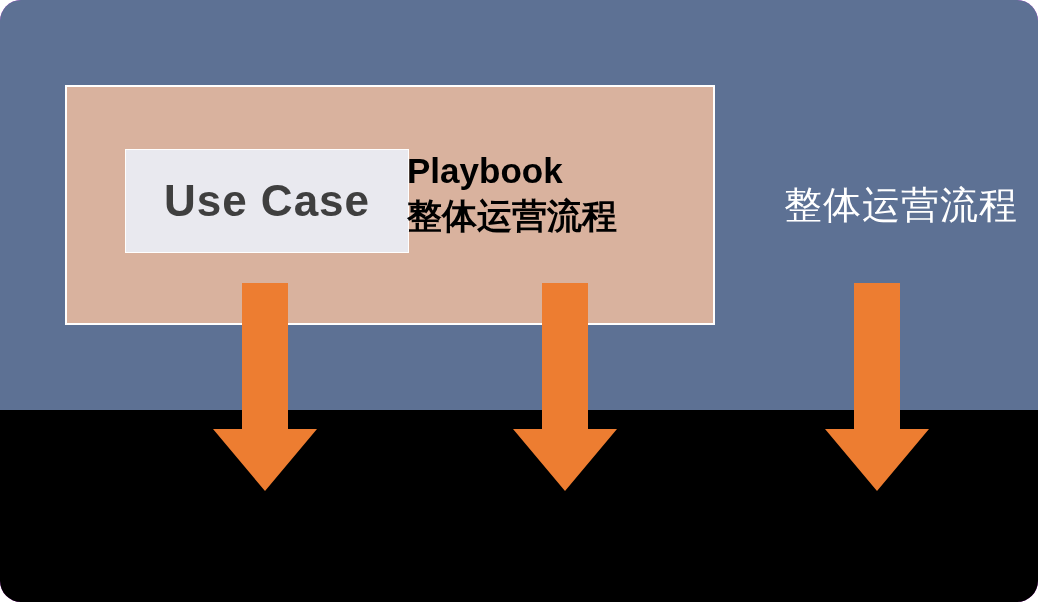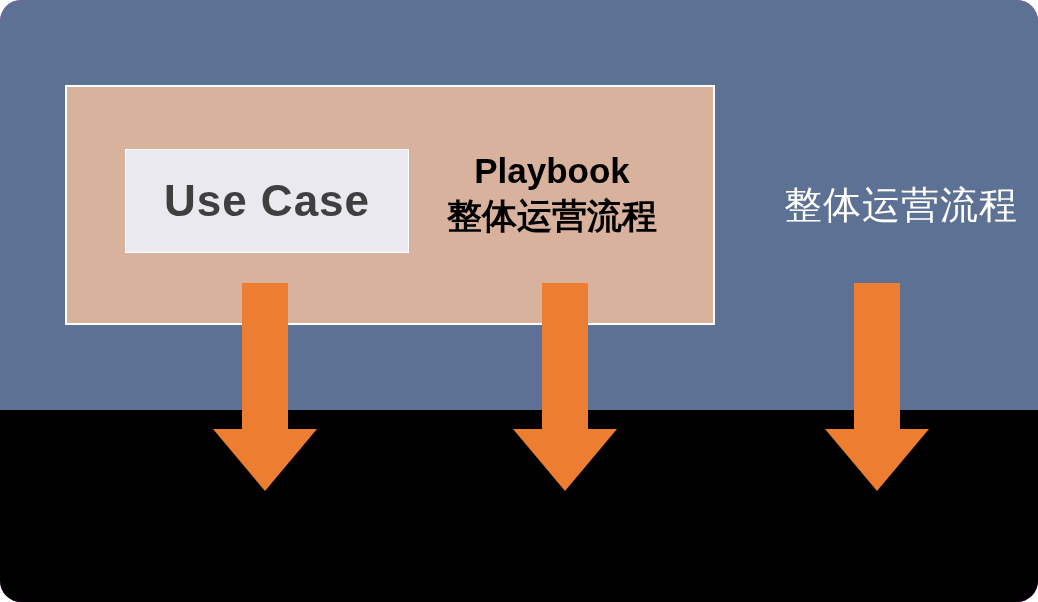--- a/index.html
+++ b/index.html
@@ -52,21 +52,21 @@
   .use-case-text {
     color: var(--use-case-text, #3f3f3f);
     font-size: 44px;
     font-weight: bold;
     letter-spacing: 1px;
   }
   .playbook-label {
     position: absolute;
     left: 340px; top: 62px;
     width: 290px;
-    text-align: center;
+    text-align: left;
     color: var(--playbook-text, #000000);
     font-weight: bold;
     font-size: 35px;
     line-height: 1.28;
   }
   .overall-label {
     position: absolute;
     left: 760px; top: 180px;
     width: 282px;
     text-align: center;

